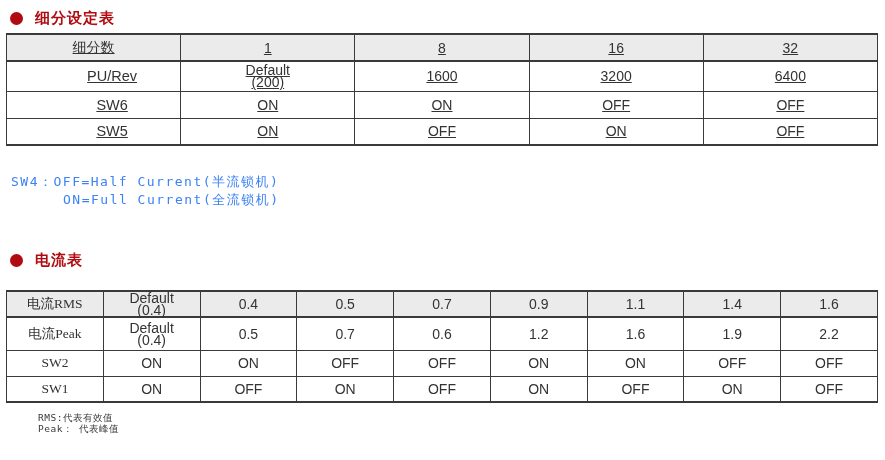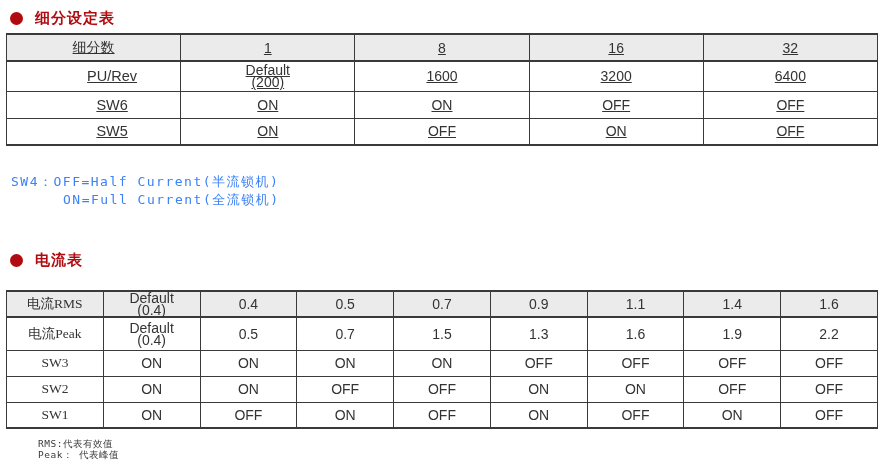--- a/index.html
+++ b/index.html
@@ -135,36 +135,25 @@
         <td>1.6</td>
       </tr>
       <tr class="row-peak">
         <td class="row-label">电流Peak</td>
         <td class="default-cell">
           <span>Default</span>
           <span>(0.4)</span>
         </td>
         <td>0.5</td>
         <td>0.7</td>
-        <td>1.5</td>
-        <td>1.3</td>
+        <td>0.6</td>
+        <td>1.2</td>
         <td>1.6</td>
         <td>1.9</td>
         <td>2.2</td>
-      </tr>
-      <tr>
-        <td class="row-label">SW3</td>
-        <td>ON</td>
-        <td>ON</td>
-        <td>ON</td>
-        <td>ON</td>
-        <td>OFF</td>
-        <td>OFF</td>
-        <td>OFF</td>
-        <td>OFF</td>
       </tr>
       <tr>
         <td class="row-label">SW2</td>
         <td>ON</td>
         <td>ON</td>
         <td>OFF</td>
         <td>OFF</td>
         <td>ON</td>
         <td>ON</td>
         <td>OFF</td>

